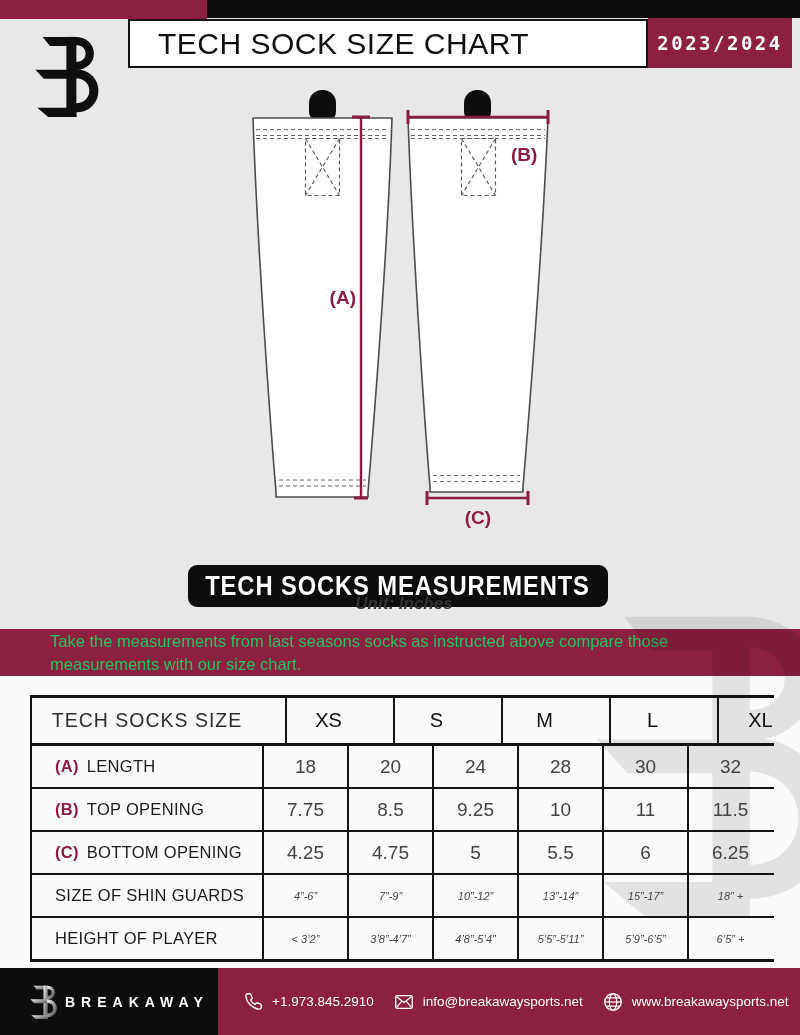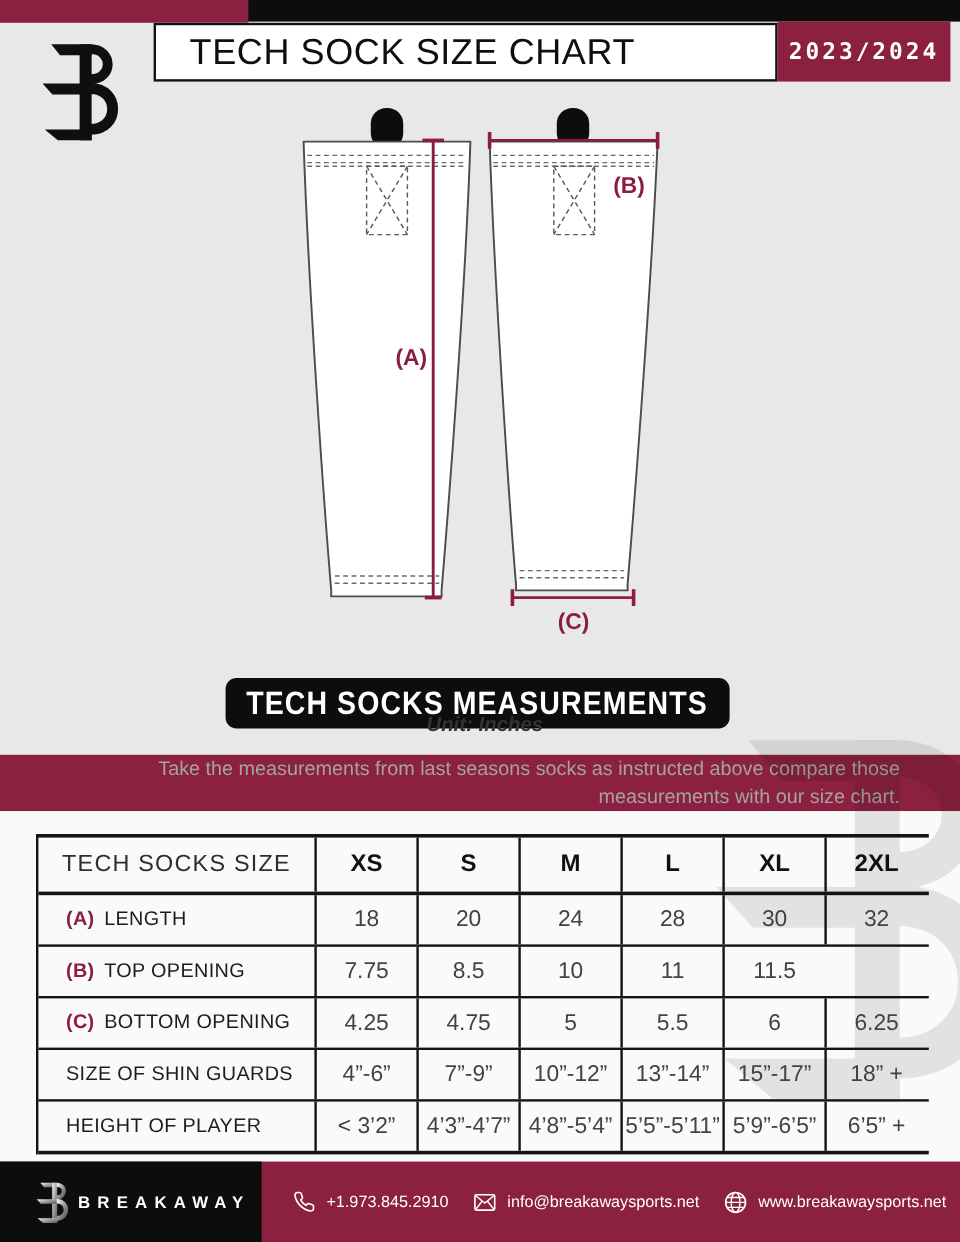--- a/index.html
+++ b/index.html
@@ -41,37 +41,37 @@
   .pill span{
     color:#fff;font-weight:bold;font-size:27px;letter-spacing:1px;white-space:nowrap;
     transform:scaleX(.88);
   }
   .unit{position:absolute;left:4px;top:594px;width:800px;text-align:center;
     font-style:italic;font-weight:600;font-size:17px;color:#333;}
   .banner{
     position:absolute;left:0;top:629px;width:800px;height:47px;background:#8b2040;
     display:flex;align-items:center;justify-content:center;
   }
-  .banner div{color:#a3a3a3;font-size:16.5px;line-height:23px;text-align:right;max-width:700px;}
+  .banner div{color:#22c55e;font-size:16.5px;line-height:23px;text-align:left;max-width:700px;}
   
   .panel{position:absolute;left:0;top:676px;width:800px;height:292px;background:#fafafa;}
   .size-table{
     position:absolute;left:30px;top:695px;width:742px;
     border-top:3px solid #141414;border-left:2px solid #141414;color:#1e1e1e;
   }
   .tr{display:grid;grid-template-columns:230px repeat(6,85px);height:41px;border-bottom:2px solid #141414;}
-  .tr.thead{height:45px;border-bottom:3px solid #141414;}
+  .tr.thead{height:45px;border-bottom:3px solid #141414;gap:23px;}
   .tr:last-child{border-bottom:3px solid #141414;}
   .th,.td{display:flex;align-items:center;justify-content:center;}
   .th+.th,.td+.td{border-left:2px solid #141414;}
-  .th{font-weight:bold;font-size:20px;color:#111;}
+  .th{font-weight:normal;font-size:20px;color:#111;}
   .th.first{font-weight:normal;font-size:19.5px;letter-spacing:1px;color:#2e2e2e;}
   .td.lbl{justify-content:flex-start;padding-left:23px;font-size:16.5px;letter-spacing:.3px;color:#1c1c1c;}
   .td.val{font-size:19px;color:#434343;}
-  .tr:nth-child(5) .td.val,.tr:nth-child(6) .td.val{font-size:19px;}
+  .tr:nth-child(5) .td.val,.tr:nth-child(6) .td.val{font-size:11px;font-style:italic;}
   .pfx{color:#8c1d3f;font-weight:bold;}
   .pfx:not(:empty){margin-right:8px;}
   
   .watermark{position:absolute;left:556px;top:548px;width:340px;height:430px;opacity:.09;}
   
   .footer{position:absolute;left:0;top:968px;width:800px;height:67px;background:#8b2040;}
   .footer-brand{
     position:absolute;left:0;top:0;width:218px;height:67px;background:#0d0d0d;
     display:flex;align-items:center;
   }
@@ -204,20 +204,21 @@
       <div class="td val">30</div>
       <div class="td val">32</div>
     </div>
     <div class="tr">
       <div class="td lbl">
         <span class="pfx">(B)</span>
         <span>TOP OPENING</span>
       </div>
       <div class="td val">7.75</div>
       <div class="td val">8.5</div>
+      <div class="td val">9.25</div>
       <div class="td val">10</div>
       <div class="td val">11</div>
       <div class="td val">11.5</div>
     </div>
     <div class="tr">
       <div class="td lbl">
         <span class="pfx">(C)</span>
         <span>BOTTOM OPENING</span>
       </div>
       <div class="td val">4.25</div>
@@ -238,21 +239,21 @@
       <div class="td val">13”-14”</div>
       <div class="td val">15”-17”</div>
       <div class="td val">18” +</div>
     </div>
     <div class="tr">
       <div class="td lbl">
         <span class="pfx"></span>
         <span>HEIGHT OF PLAYER</span>
       </div>
       <div class="td val">&lt; 3’2”</div>
-      <div class="td val">4’3”-4’7”</div>
+      <div class="td val">3’8”-4’7”</div>
       <div class="td val">4’8”-5’4”</div>
       <div class="td val">5’5”-5’11”</div>
       <div class="td val">5’9”-6’5”</div>
       <div class="td val">6’5” +</div>
     </div>
   </div>
 
   <div class="footer">
     <div class="footer-brand">
       <svg width="38" height="42" viewBox="0 0 100 110">

